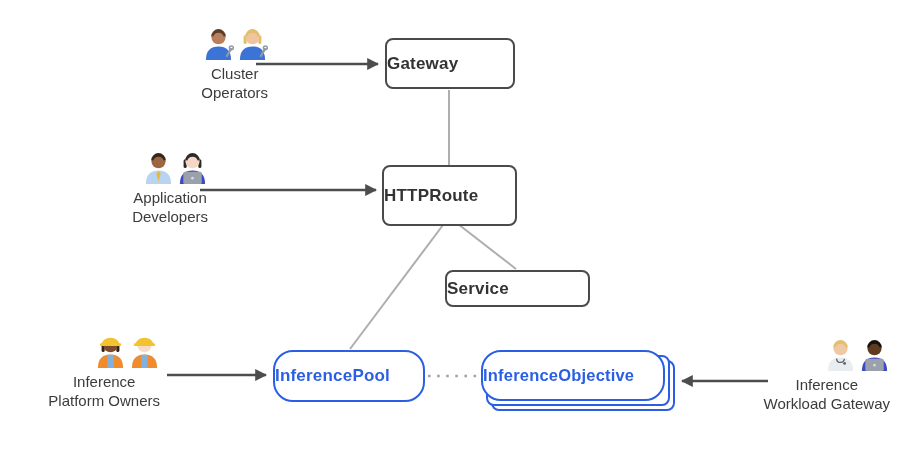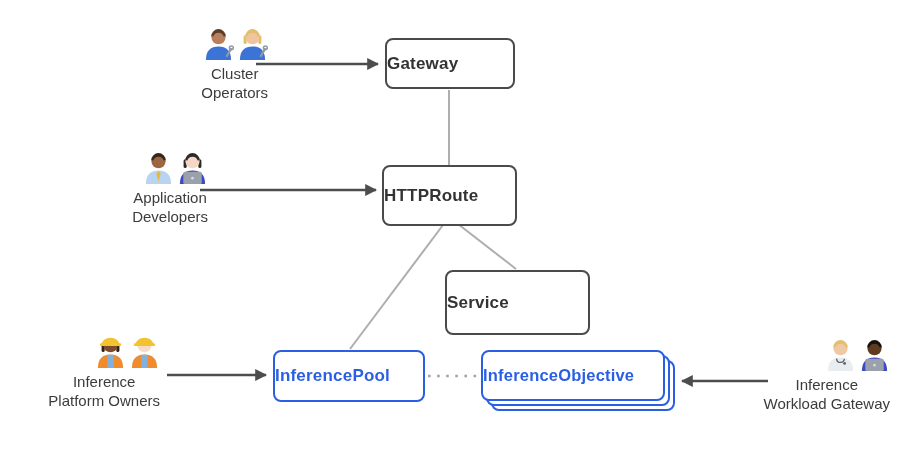--- a/index.html
+++ b/index.html
@@ -14,21 +14,21 @@
   .edge-dotted{stroke:var(--dotted,#a3a3a3);stroke-width:2.6;stroke-dasharray:2.6 6.5;fill:none;}
   .arrow{stroke:var(--arrow,#4d4d4d);stroke-width:2.4;fill:none;}
   .arrowhead{fill:var(--arrow,#4d4d4d);}
   .node{
     position:absolute;z-index:2;box-sizing:border-box;
     background:#fff;border:2.4px solid var(--box-border,#4a4a4a);border-radius:8px;
     display:flex;align-items:center;
     font-weight:bold;font-size:17px;color:var(--box-text,#333);
     letter-spacing:.2px;
   }
-  .node.blue{border-color:var(--blue,#2b5fe3);color:var(--blue,#2b5fe3);}
+  .node.blue{border-color:var(--blue,#2b5fe3);color:var(--blue,#2b5fe3);border-radius:20px;}
   .stack-layer{
     position:absolute;z-index:2;box-sizing:border-box;background:#fff;
     border:2.4px solid var(--blue,#2b5fe3);border-radius:8px;
   }
   .actor{
     position:absolute;z-index:2;display:flex;flex-direction:column;align-items:flex-end;
   }
   .people{display:flex;gap:3px;align-items:flex-end;}
   .actor-label{
     margin-top:3px;text-align:center;font-size:15px;line-height:19px;
@@ -57,21 +57,21 @@
   </svg>
 
   <div class="node" style="left:385px;top:38px;width:130px;height:51px;">
     <span>Gateway</span>
   </div>
 
   <div class="node" style="left:382px;top:165px;width:135px;height:61px;">
     <span>HTTPRoute</span>
   </div>
 
-  <div class="node" style="left:445px;top:270px;width:145px;height:65px;">
+  <div class="node" style="left:445px;top:270px;width:145px;height:37px;">
     <span>Service</span>
   </div>
 
   <div class="node blue" style="left:273px;top:350px;width:152px;height:52px;">
     <span>InferencePool</span>
   </div>
 
   <div class="stack-layer" style="left:491px;top:360px;width:184px;height:51px;"></div>
   <div class="stack-layer" style="left:486px;top:355px;width:184px;height:51px;"></div>
   <div class="node blue" style="left:481px;top:350px;width:184px;height:51px;font-size:16.5px;">

